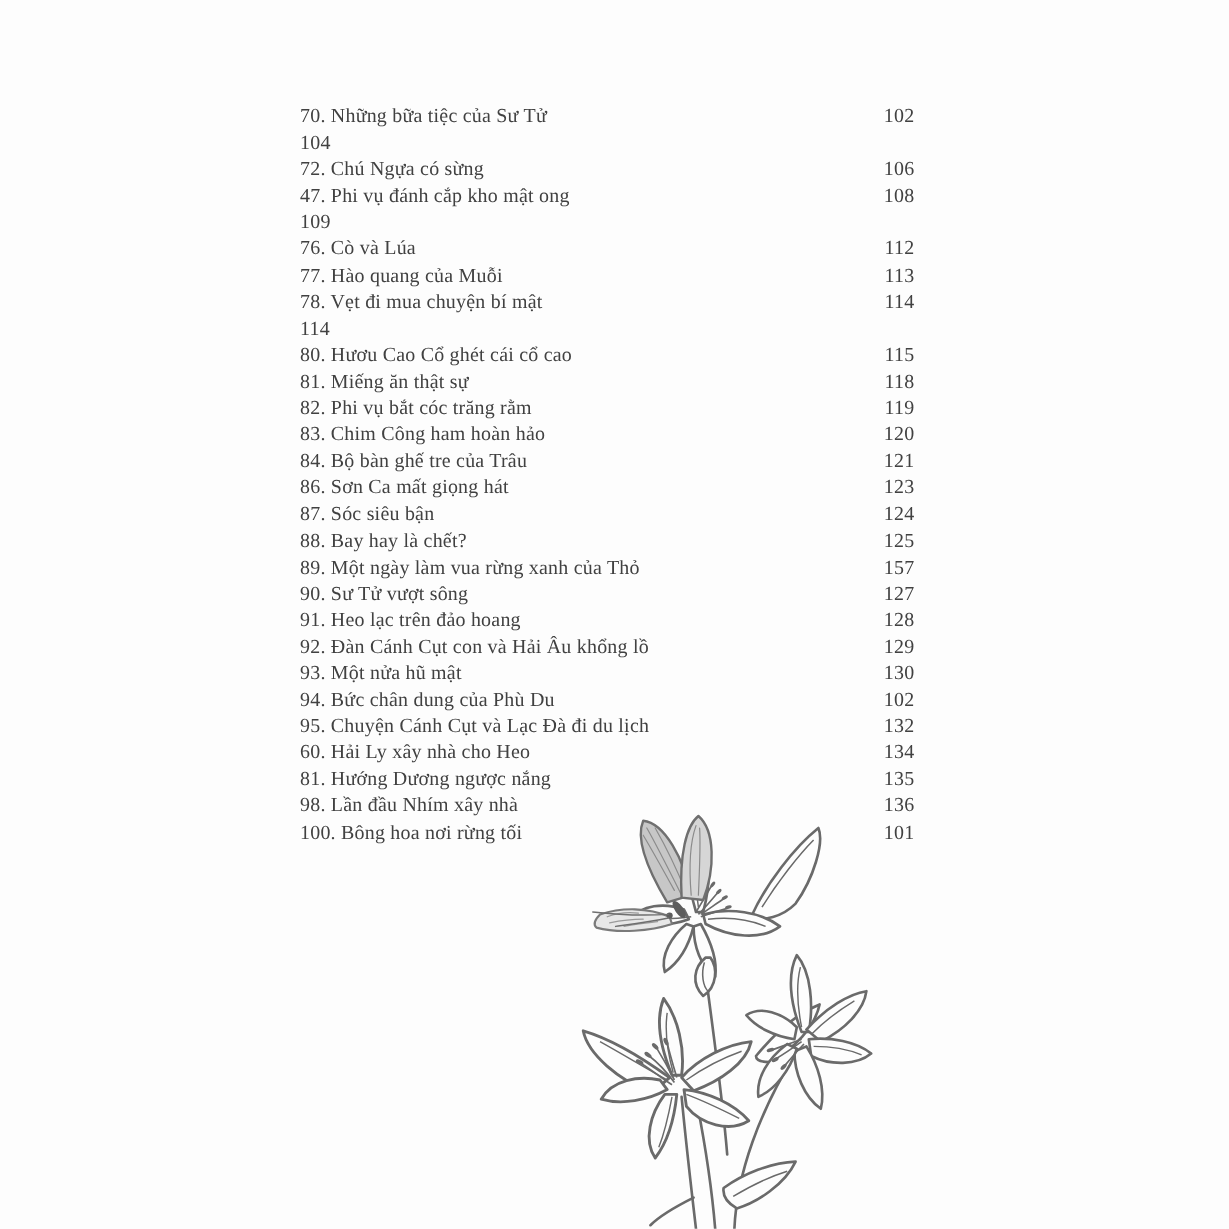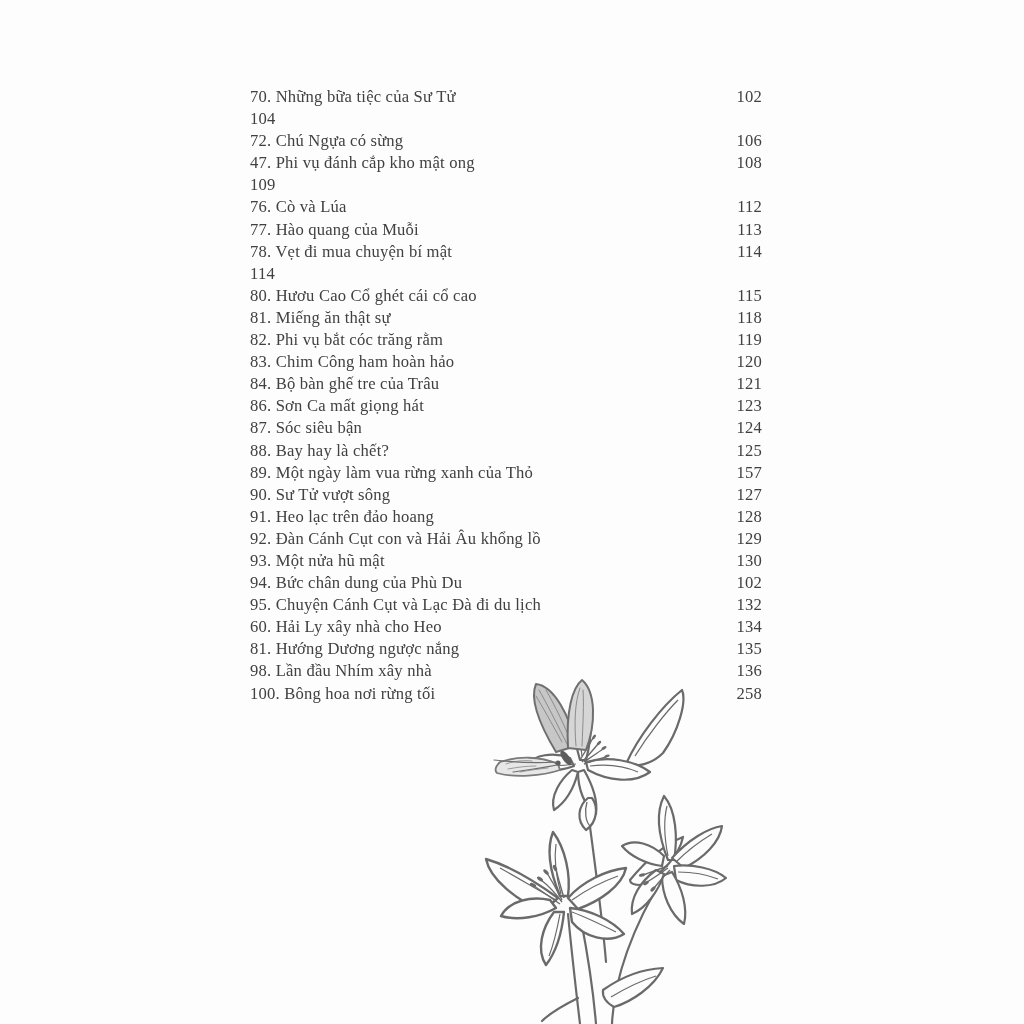--- a/index.html
+++ b/index.html
@@ -158,21 +158,21 @@
       <div class="toc-row">
         <span class="toc-title">81. Hướng Dương ngược nắng</span>
         <span class="toc-page">135</span>
       </div>
       <div class="toc-row">
         <span class="toc-title">98. Lần đầu Nhím xây nhà</span>
         <span class="toc-page">136</span>
       </div>
       <div class="toc-row">
         <span class="toc-title">100. Bông hoa nơi rừng tối</span>
-        <span class="toc-page">258</span>
+        <span class="toc-page">101</span>
       </div>
     </div>
 
   <svg class="illustration" viewBox="0 0 360 364" xmlns="http://www.w3.org/2000/svg" aria-hidden="true">
 
     <g stroke="#6a6a6a" stroke-width="2.2" fill="none" stroke-linecap="round">
       <path d="M150,364 C146,330 142,296 138,254"></path>
       <path d="M166,364 C163,328 158,296 151,260"></path>
       <path d="M182,364 C184,318 203,266 234,216"></path>
       <path d="M176,302 C172,252 163,190 154,122"></path>

